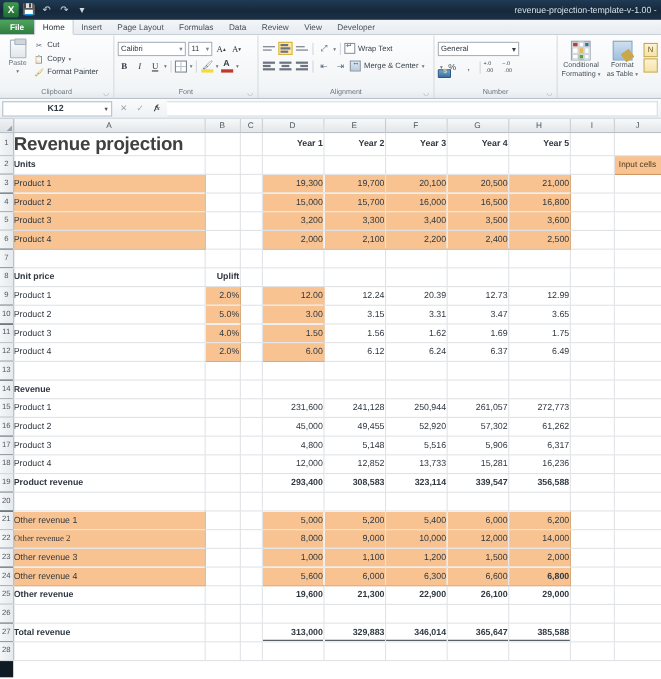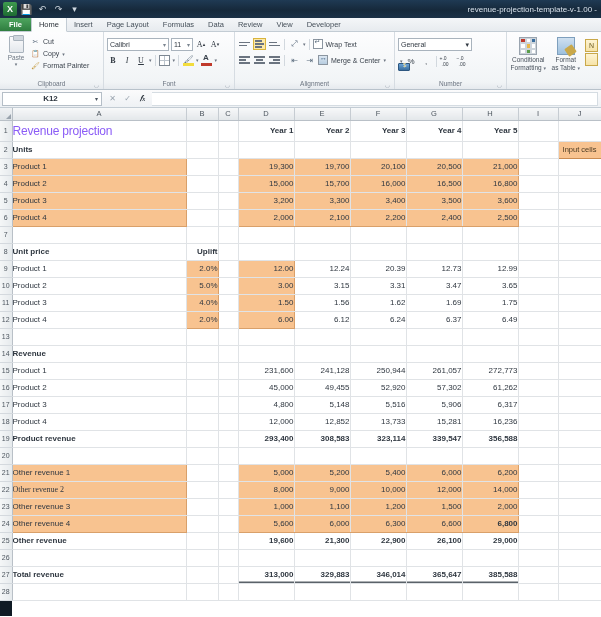--- a/index.html
+++ b/index.html
@@ -307,21 +307,21 @@
   td.cell {
     border-right: 1px solid #e0e3e6;
     border-bottom: 1px solid #e0e3e6;
     vertical-align: middle;
     padding: 0 3px;
   }
   td.num { text-align: right; }
   td.lbl { text-align: left; }
   .orange { background:#f8c390; }
   .bold { font-weight: bold; }
-  .title-cell { font-size:12px; font-weight:normal; color:#8b5cf6; letter-spacing:-0.2px; }
+  .title-cell { font-size:17px; font-weight:bold; color:#404040; letter-spacing:-0.2px; }
   .yr { font-weight:bold; text-align:right; }
   .topline { border-top: 1.5px solid #5a6269 !important; }
   .dblline {
     border-top: 1.5px solid #5a6269 !important;
     box-shadow: inset 0 -3px 0 -1.5px #5a6269;
   }
   .inputcells {
     background:#f8c390; border:1px solid #c98b52;
     font-size:7.5px; color:#4a3a22; text-align:center;
   }

